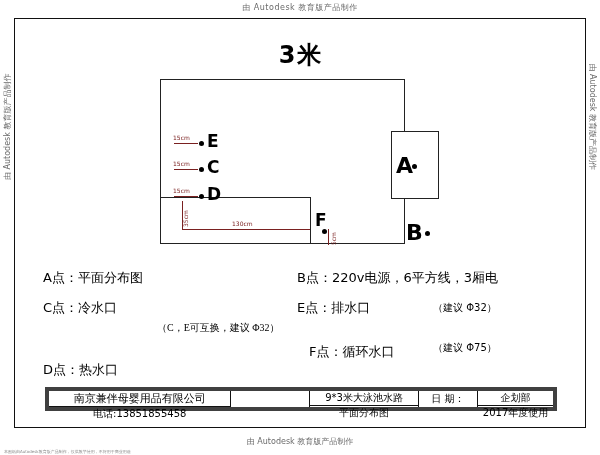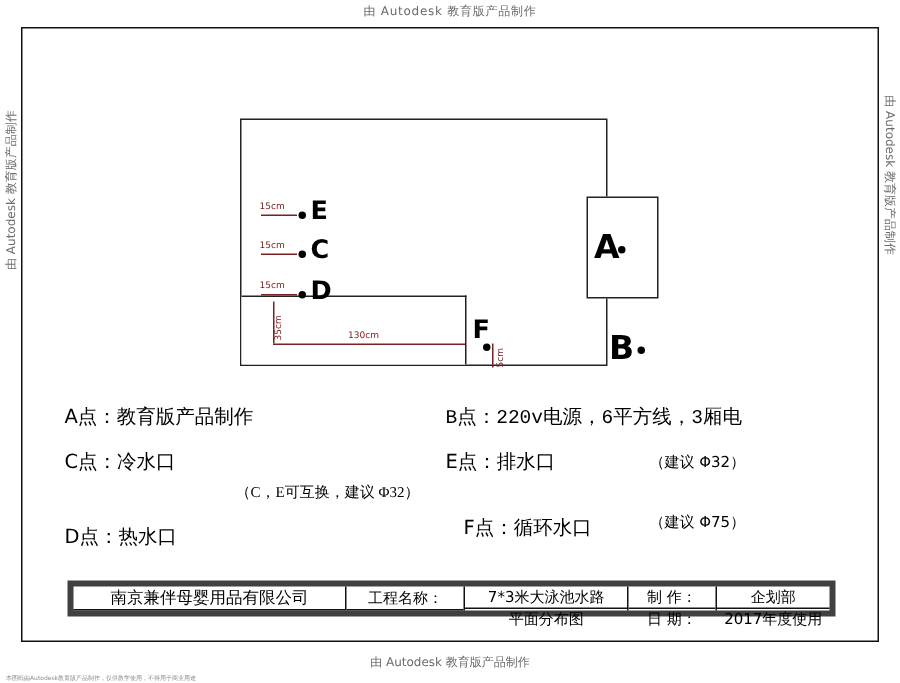--- a/index.html
+++ b/index.html
@@ -124,20 +124,21 @@
 <body>
 
 <div class="watermark-top">由 Autodesk 教育版产品制作</div>
 <div class="watermark-bottom">由 Autodesk 教育版产品制作</div>
 <div class="watermark-left">由 Autodesk 教育版产品制作</div>
 <div class="watermark-right">由 Autodesk 教育版产品制作</div>
 <div class="watermark-footnote">本图纸由Autodesk教育版产品制作，仅供教学使用，不得用于商业用途</div>
 
 <div class="sheet">
 
+  <div class="title-3m">3米</div>
 
   <div class="plan">
     <div class="plan-outline"></div>
     <div class="notch"></div>
     <div class="right-box"></div>
 
     <div class="dot" style="left:39px;top:62px;"></div>
     <div class="lbl" style="left:47px;top:52px;">E</div>
     <div class="dimline-h" style="left:14px;top:64px;width:24px;"></div>
     <div class="dimtext" style="left:13px;top:55px;">15cm</div>
@@ -166,47 +167,46 @@
 
     <div class="dimline-v" style="left:22px;top:122px;height:28px;"></div>
     <div class="dimtext-v" style="left:22px;top:148px;">35cm</div>
 
     <div class="dimline-v" style="left:168px;top:150px;height:16px;"></div>
     <div class="dimtext-v" style="left:170px;top:166px;">5cm</div>
   </div>
 
 
   <div class="legend">
-    <div class="leg" style="left:28px;top:0px;">A点：教育版产品制作</div>
-    <div class="leg" style="left:282px;top:0px;font-family:Liberation Mono, monospace;">B点：220v电源，6平方线，3厢电</div>
+    <div class="leg" style="left:28px;top:0px;">A点：平面分布图</div>
+    <div class="leg" style="left:282px;top:0px;">B点：220v电源，6平方线，3厢电</div>
 
     <div class="leg" style="left:282px;top:30px;">E点：排水口</div>
     <div class="leg" style="left:28px;top:30px;">C点：冷水口</div>
     <div class="leg-note" style="left:418px;top:32px;">（建议 Φ32）</div>
 
     <div class="leg-note" style="left:142px;top:52px;font-family:Liberation Serif, serif;">（C，E可互换，建议 Φ32）</div>
 
-    <div class="leg" style="left:28px;top:80px;">D点：热水口</div>
+    <div class="leg" style="left:28px;top:92px;">D点：热水口</div>
     <div class="leg" style="left:282px;top:74px;margin-left:12px;">F点：循环水口</div>
     <div class="leg-note" style="left:418px;top:72px;">（建议 Φ75）</div>
   </div>
 
   <div class="tb">
     <div class="tb-col c-company">
       <div class="tb-cell top big">南京兼伴母婴用品有限公司</div>
+      <div class="tb-cell">电话:13851855458</div>
     </div>
     <div class="tb-col c-lab1">
-      <div class="tb-cell top">工程名称：</div>
     </div>
     <div class="tb-col c-val1">
-      <div class="tb-cell top">7*3米大泳池水路</div>
+      <div class="tb-cell top">9*3米大泳池水路</div>
       <div class="tb-cell">平面分布图</div>
     </div>
     <div class="tb-col c-lab2">
-      <div class="tb-cell top">制   作：</div>
       <div class="tb-cell">日   期：</div>
     </div>
     <div class="tb-col c-val2">
       <div class="tb-cell top">企划部</div>
       <div class="tb-cell">2017年度使用</div>
     </div>
   </div>
 
 </div>
 

